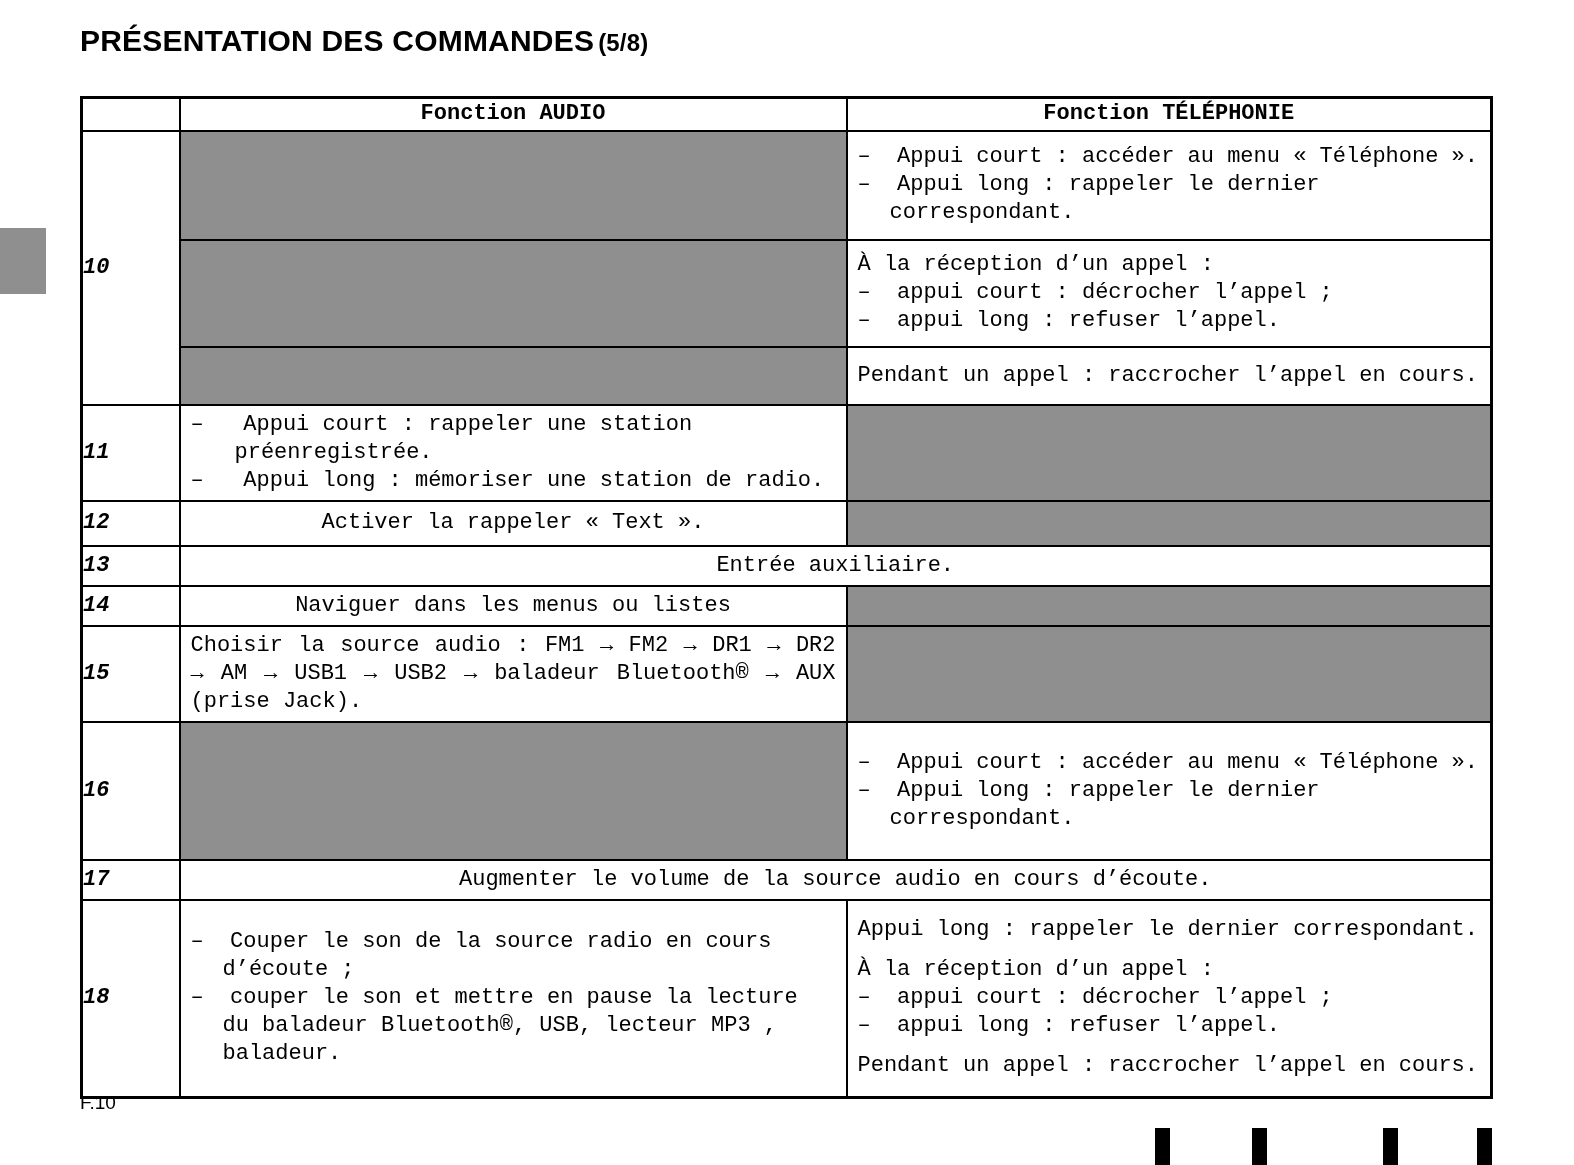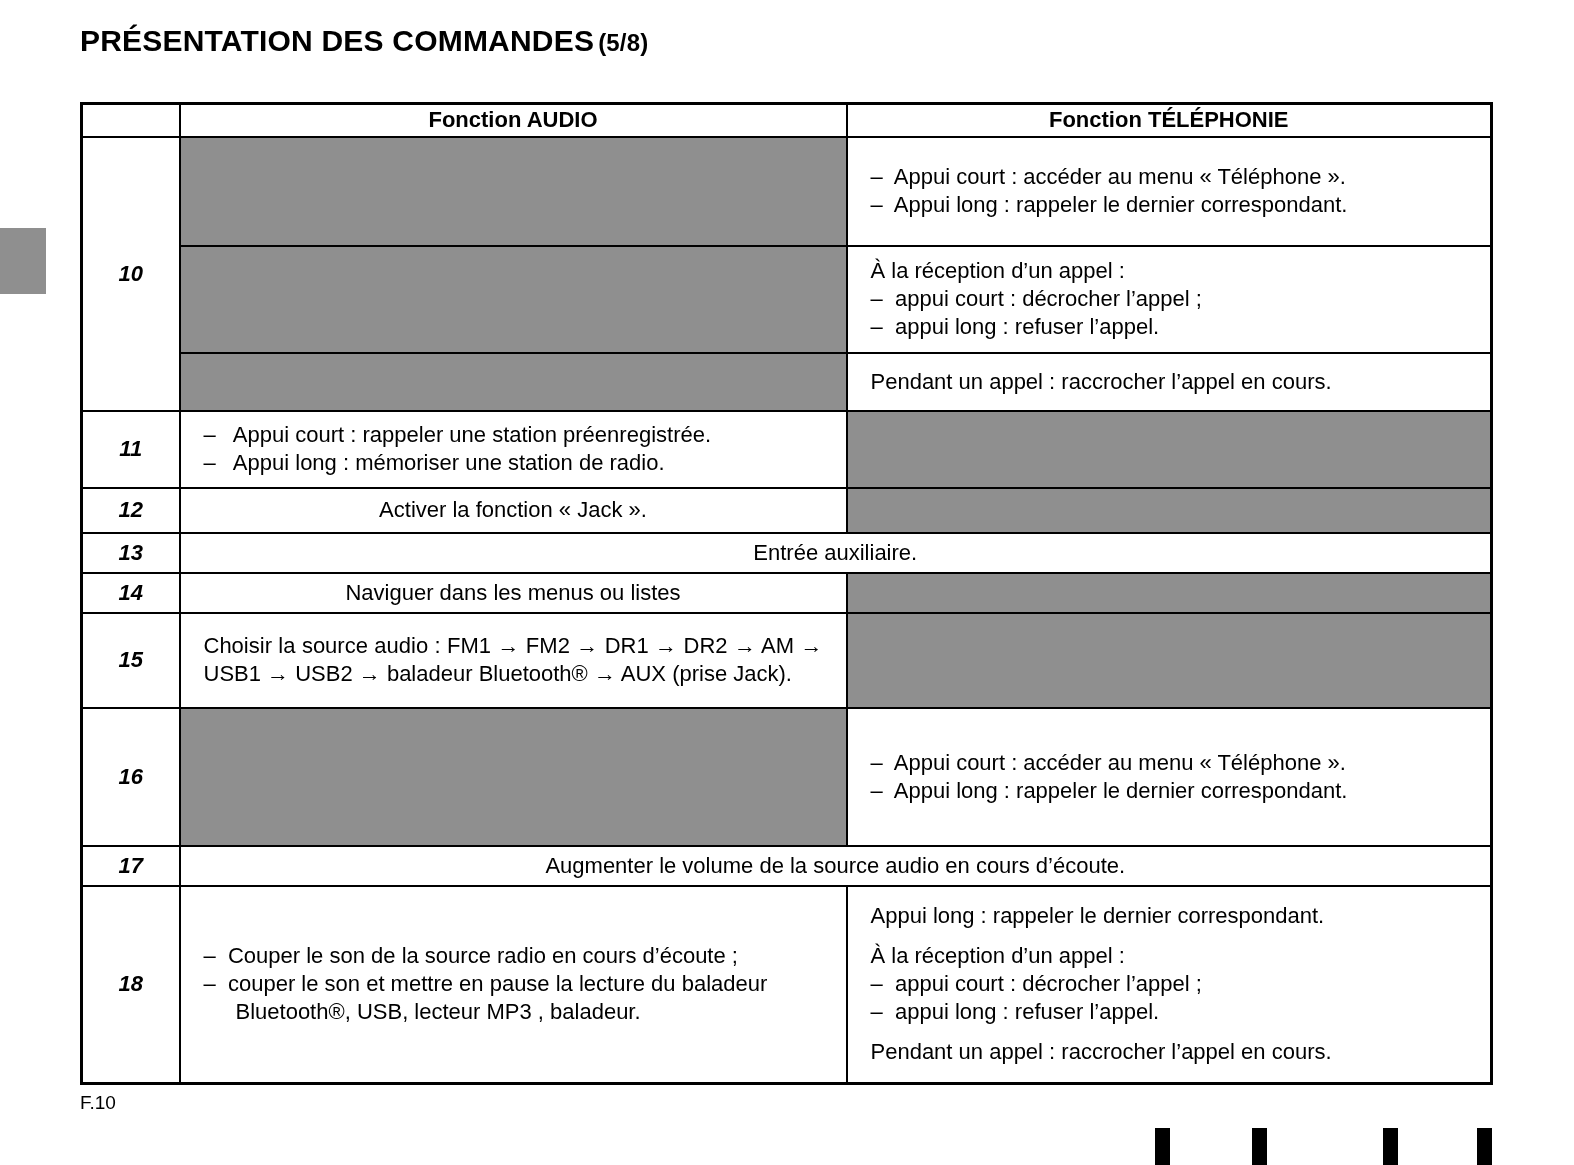--- a/index.html
+++ b/index.html
@@ -19,46 +19,47 @@
     background: var(--gray-cell);
   }
   .title {
     position: absolute; left: 80px; top: 24px;
     margin: 0; font-weight: bold; font-size: 30px;
     letter-spacing: 0.2px;
     white-space: nowrap;
   }
   .title .suffix { font-size: 24px; margin-left: 4px; }
   table.cmd-table {
-    position: absolute; left: 80px; top: 102px;
+    position: absolute; left: 80px; top: 96px;
     width: 1410px;
     border-collapse: collapse;
     table-layout: fixed;
     border: 3px solid #000;
     font-size: 22px;
     line-height: 28px;
+    font-family: Liberation Mono, monospace;
   }
   .cmd-table col.c-num   { width: 98px; }
   .cmd-table col.c-audio { width: 667px; }
   .cmd-table col.c-phone { width: 645px; }
   .cmd-table th, .cmd-table td {
     border: 2px solid #000;
     vertical-align: middle;
     padding: 0;
   }
   .cmd-table th {
     font-weight: bold; text-align: center;
     height: 33px; font-size: 22px;
   }
   td.num {
     font-weight: bold; font-style: italic;
-    text-align: center; font-size: 22px;
+    text-align: left; font-size: 22px;
   }
   td.gray { background: var(--gray-cell); }
-  td.txt { padding: 5px 23px; margin-top: 13px; }
+  td.txt { padding: 5px 10px; margin-top: 13px; }
   td.center, .center { text-align: center; }
   .justify { text-align: justify; }
   .hang { padding-left: 32px; text-indent: -32px; }
   .hang-wide { padding-left: 44px; text-indent: -44px; }
   .para + .para { margin-top: 12px; }
   .footer {
     position: absolute; left: 80px; top: 1092px;
     font-size: 19px;
   }
   .marks { position: absolute; left: 0; top: 0; width: 100%; height: 100%; pointer-events: none; }
@@ -121,21 +122,21 @@
       <td class="num">11</td>
       <td class="txt">
         <div class="hang-wide">–&nbsp;&nbsp; Appui court : rappeler une station préenregistrée.</div>
         <div class="hang-wide">–&nbsp;&nbsp; Appui long : mémoriser une station de radio.</div>
       </td>
       <td class="gray"></td>
     </tr>
 
     <tr style="height:45px">
       <td class="num">12</td>
-      <td class="txt center">Activer la fonction « Jack ».</td>
+      <td class="txt center">Activer la rappeler « Text ».</td>
       <td class="gray"></td>
     </tr>
 
     <tr style="height:36px">
       <td class="num">13</td>
       <td class="txt center" colspan="2">Entrée auxiliaire.</td>
     </tr>
 
     <tr style="height:35px">
       <td class="num">14</td>

